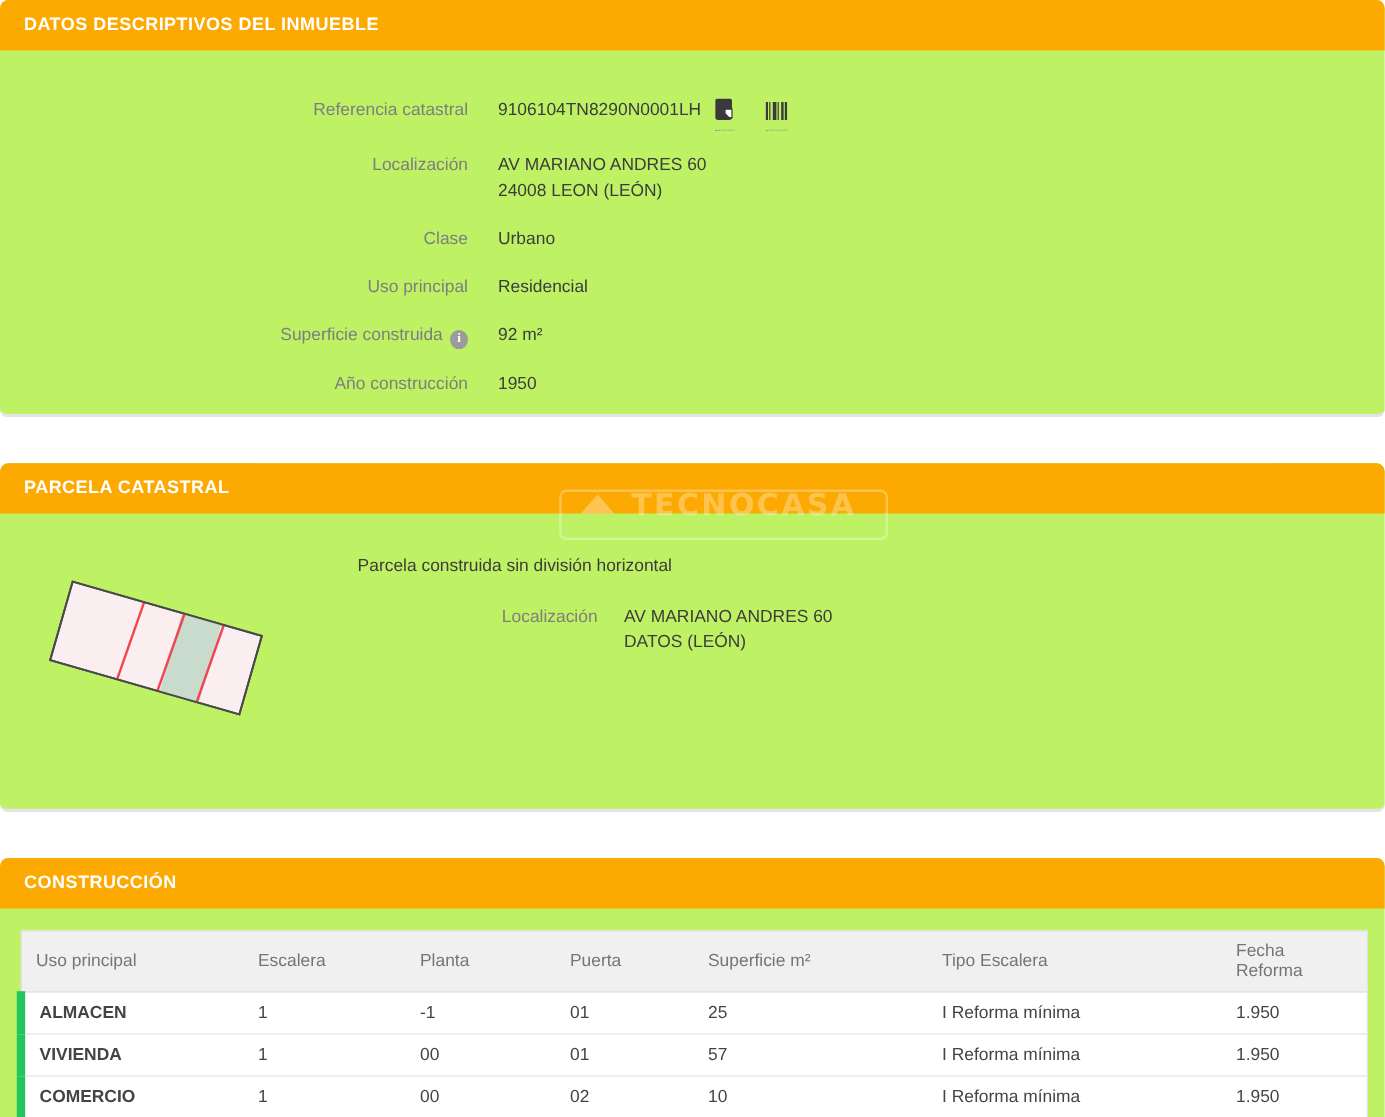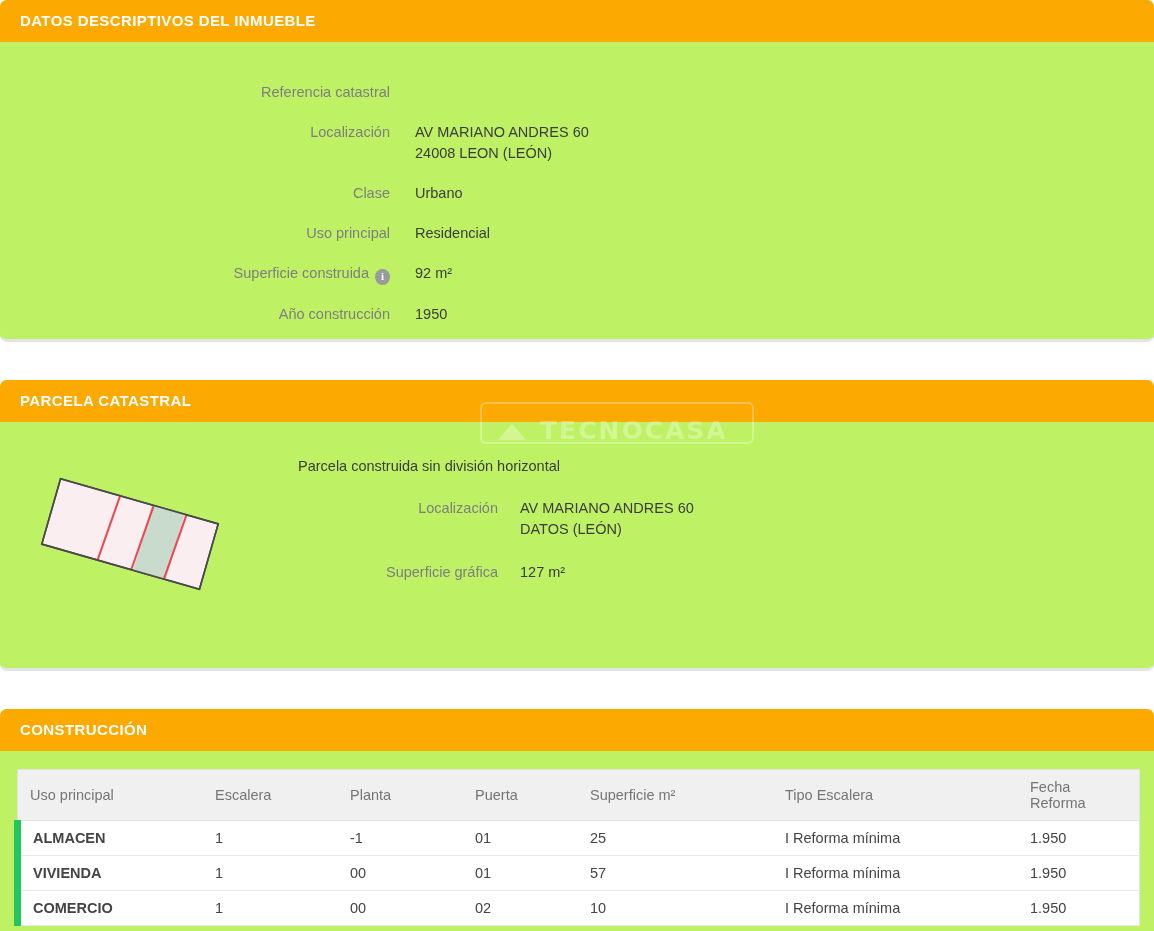--- a/index.html
+++ b/index.html
@@ -32,23 +32,23 @@
   
   .sec2-body{padding:30px 0 26px 35px;display:flex;align-items:flex-start;min-height:190px;gap:48px;}
   .sketch-box{width:190px;flex:0 0 190px;margin-top:16px;}
   .sec2-content{margin-left:25px;padding-top:6px;}
   .sec2-title{color:#3c3c3c;margin-bottom:24px;}
   .kv-row2{display:flex;margin-bottom:22px;line-height:21px;}
   .kv-label2{width:200px;flex:0 0 200px;text-align:right;color:#7e7e7e;}
   .kv-value2{margin-left:22px;color:#3c3c3c;}
   
   .watermark{
-    position:absolute;left:480px;top:22px;width:250px;height:34px;
+    position:absolute;left:466px;top:22px;width:250px;height:34px;
     border:2px solid rgba(255,255,255,0.30);border-radius:6px;
-    display:flex;align-items:flex-end;padding:2px 10px;pointer-events:none;
+    display:flex;align-items:flex-start;padding:2px 10px;pointer-events:none;
   }
   .wm-roof{
     width:0;height:0;border-left:14px solid transparent;border-right:14px solid transparent;
     border-bottom:16px solid rgba(255,255,255,0.32);margin:0 14px 0 6px;
   }
   .wm-text{
     color:rgba(255,255,255,0.30);font-weight:bold;font-size:25px;letter-spacing:2px;
     font-family:"DejaVu Sans",sans-serif;
   }
   
@@ -72,20 +72,40 @@
 <body>
 
 <div class="card bordered">
   <div class="card-header">
     <span>DATOS DESCRIPTIVOS DEL INMUEBLE</span>
   </div>
   <div class="sec1-body">
 
     <div class="kv-row">
       <div class="kv-label">Referencia catastral</div>
+      <div class="kv-value">
+        <span>9106104TN8290N0001LH</span>
+        <span class="icon-inline dotted-under">
+          <svg width="16" height="18" viewBox="0 0 16 18">
+            <path d="M2 0 h10 a2 2 0 0 1 2 2 v14 a2 2 0 0 1 -2 2 h-10 a2 2 0 0 1 -2 -2 v-14 a2 2 0 0 1 2 -2 z" fill="#3a3a3a"></path>
+            <path d="M8 9 h6 v7 l-2.5 0 -3.5 -3.5 z" fill="#ffffff" stroke="#3a3a3a" stroke-width="1"></path>
+            <path d="M8 9 v7 h6" fill="none" stroke="#3a3a3a" stroke-width="1"></path>
+          </svg>
+        </span>
+        <span class="icon-inline dotted-under" style="margin-left:22px;">
+          <svg width="18" height="15" viewBox="0 0 18 15">
+            <rect x="0" y="0" width="2" height="15" fill="#3a3a3a"></rect>
+            <rect x="3" y="0" width="1" height="15" fill="#3a3a3a"></rect>
+            <rect x="6" y="0" width="3" height="15" fill="#3a3a3a"></rect>
+            <rect x="10" y="0" width="1" height="15" fill="#3a3a3a"></rect>
+            <rect x="13" y="0" width="2" height="15" fill="#3a3a3a"></rect>
+            <rect x="16" y="0" width="2" height="15" fill="#3a3a3a"></rect>
+          </svg>
+        </span>
+      </div>
     </div>
 
     <div class="kv-row">
       <div class="kv-label">Localización</div>
       <div class="kv-value">
         <div>AV MARIANO ANDRES 60</div>
         <div>24008 LEON (LEÓN)</div>
       </div>
     </div>
 
@@ -139,24 +159,20 @@
       <div class="sec2-title">Parcela construida sin división horizontal</div>
 
       <div class="kv-row2">
         <div class="kv-label2">Localización</div>
         <div class="kv-value2">
           <div>AV MARIANO ANDRES 60</div>
           <div>DATOS (LEÓN)</div>
         </div>
       </div>
 
-      <div class="kv-row2" style="margin-bottom:0;">
-        <div class="kv-label2">Superficie gráfica</div>
-        <div class="kv-value2">127 m²</div>
-      </div>
     </div>
 
   </div>
 </div>
 
 <div class="card">
   <div class="card-header">
     <span>CONSTRUCCIÓN</span>
   </div>
   <div class="sec3-body">

